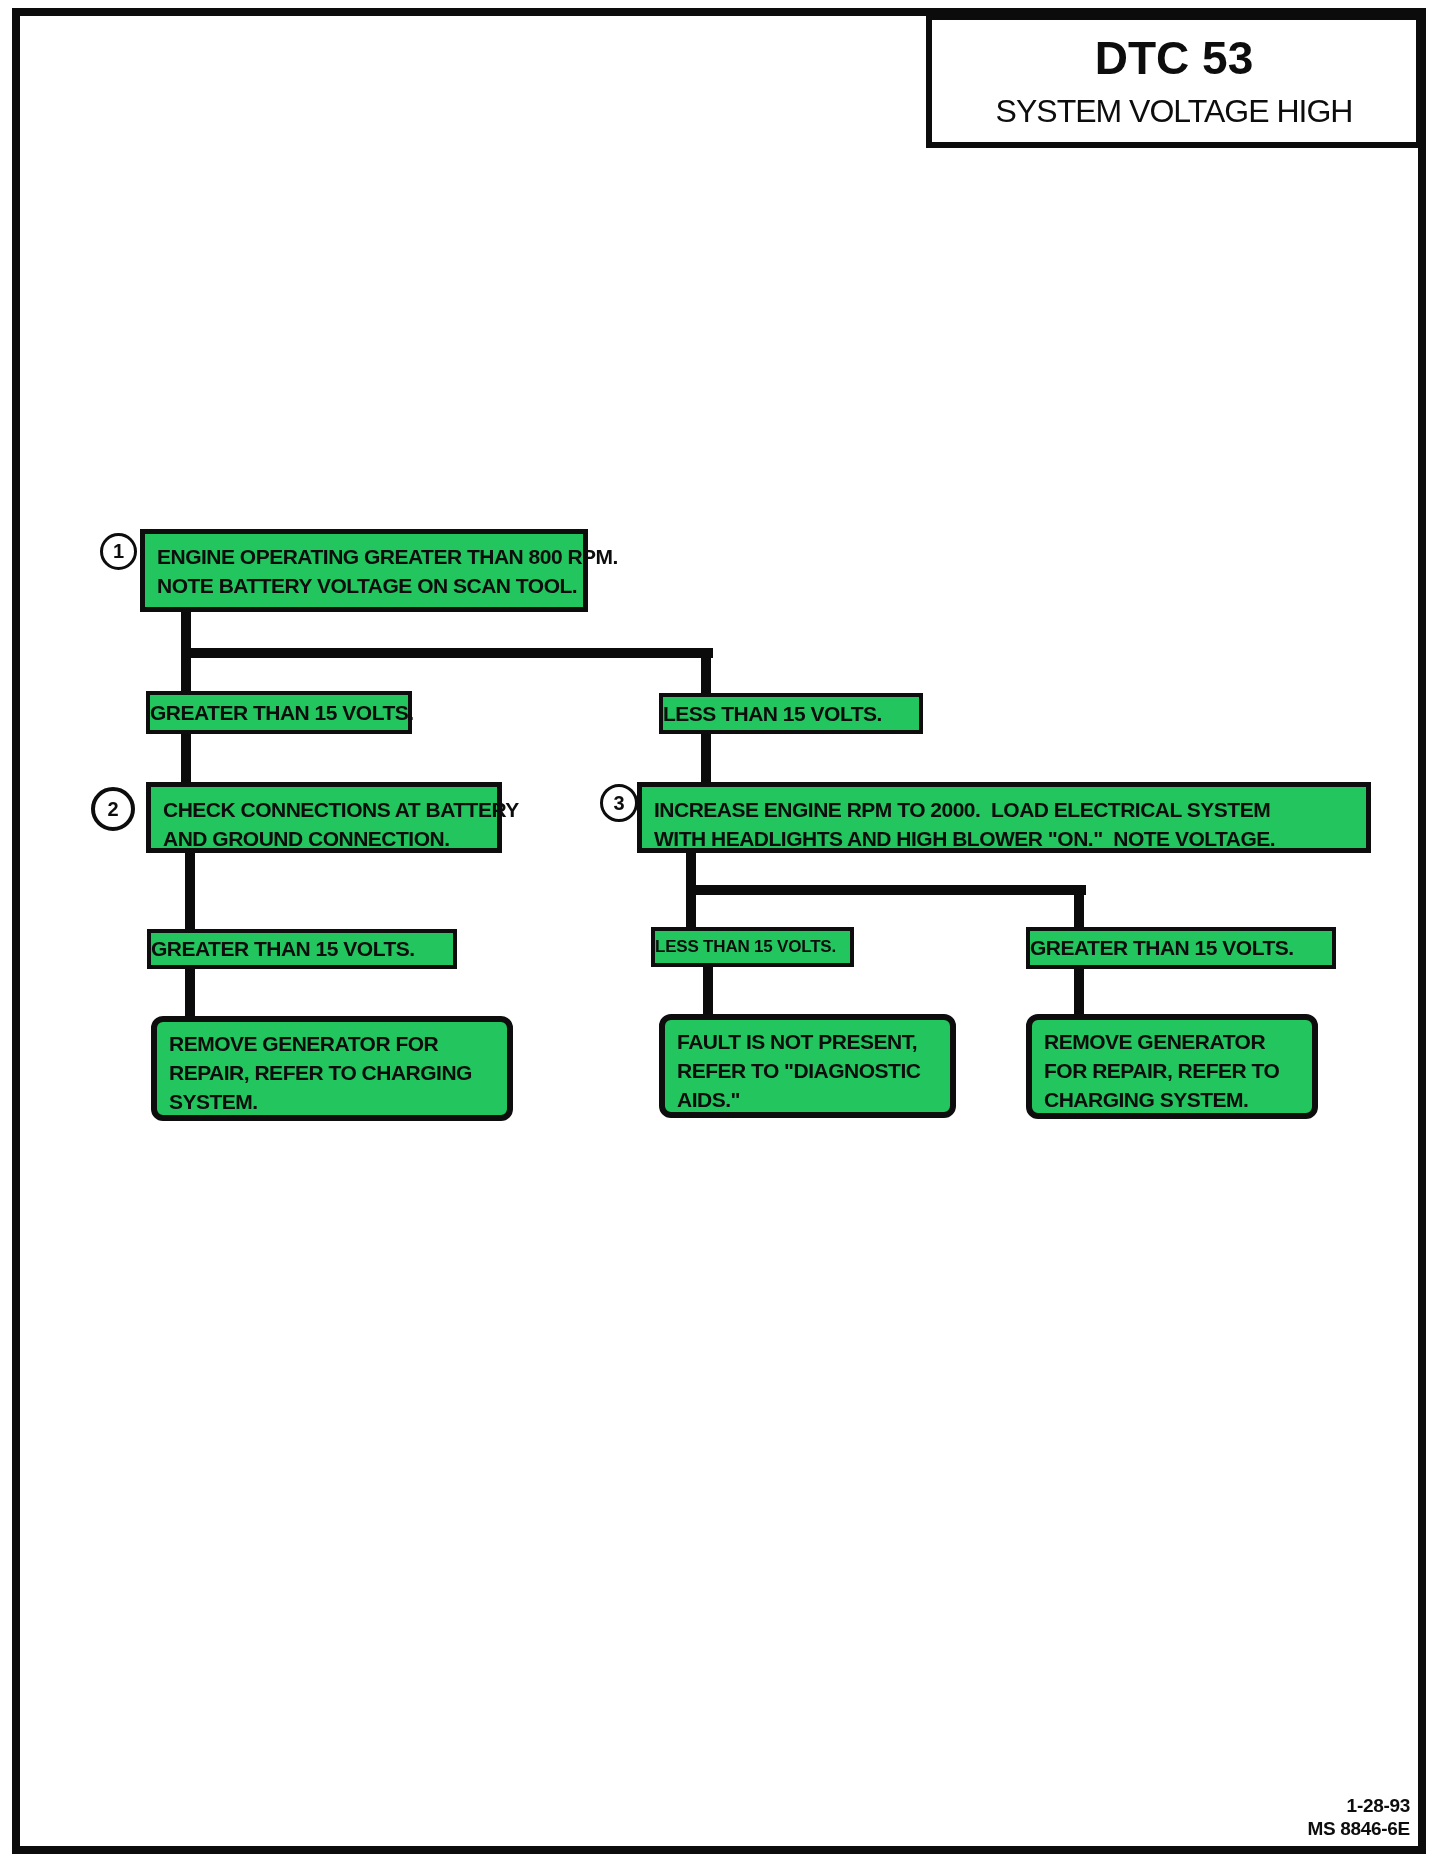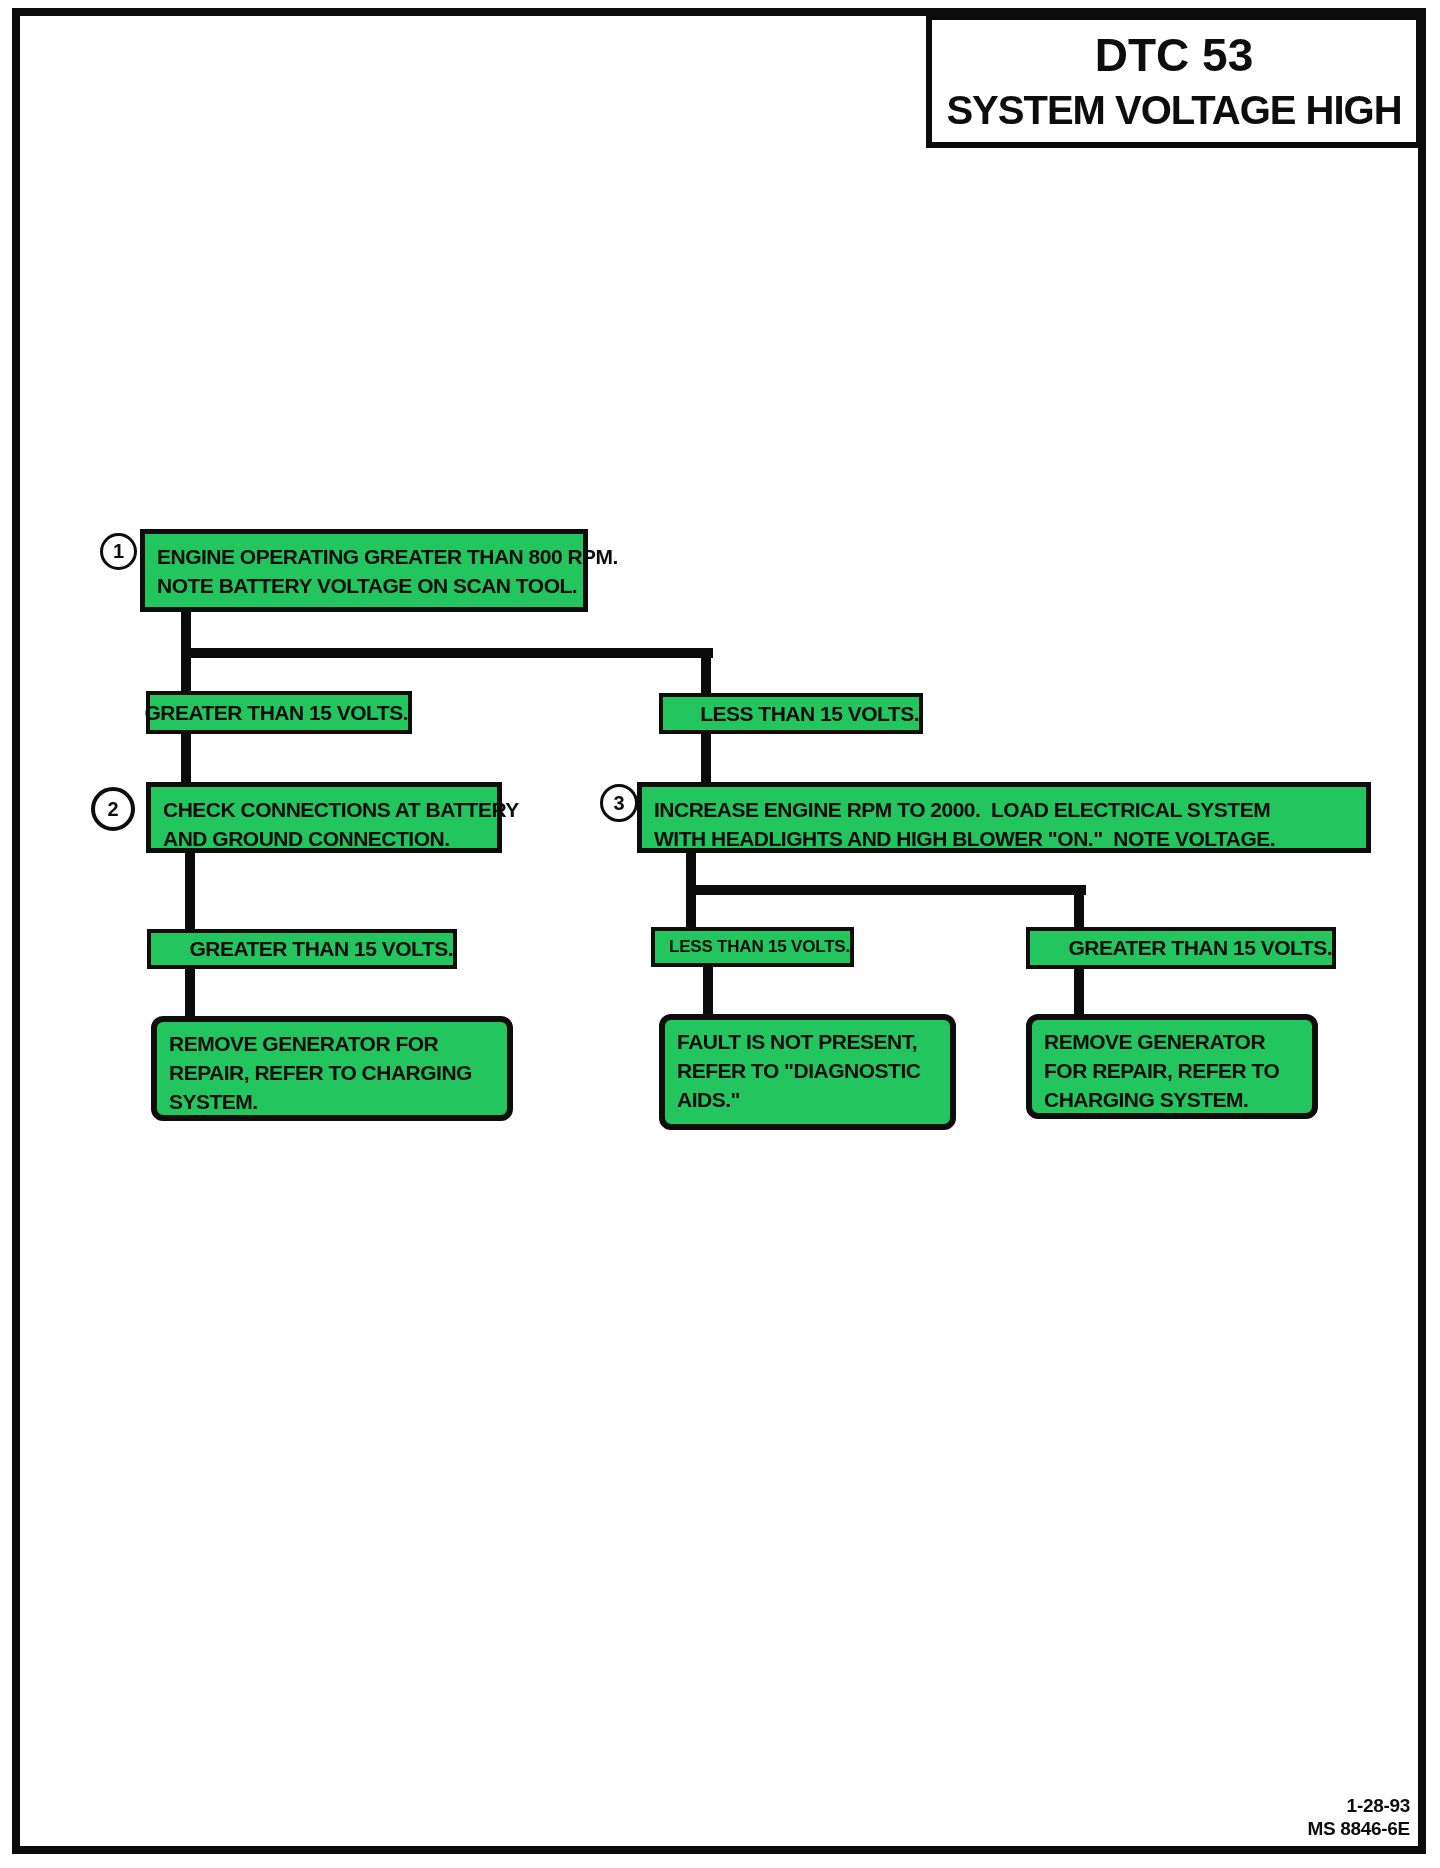--- a/index.html
+++ b/index.html
@@ -26,39 +26,39 @@
     background: #ffffff;
     display: flex; flex-direction: column;
     align-items: center; justify-content: space-evenly;
     z-index: 5;
   }
   .title-code {
     font-weight: 700; font-size: 46px; letter-spacing: 0px;
     line-height: 1;
   }
   .title-name {
-    font-weight: 700; font-size: 40px; letter-spacing: -1px;
+    font-weight: 400; font-size: 32px; letter-spacing: -1px;
     line-height: 1;
     white-space: pre;
   }
   .node {
     position: absolute;
     background: #22c55e;
     border: 5px solid #0d0d0d;
     font-weight: 700;
     z-index: 3;
   }
   .step-node { padding: 8px 10px 6px 12px; }
   .node-line {
     font-size: 21px; line-height: 29px; letter-spacing: -0.5px;
     white-space: pre;
   }
   .decision-node {
     border-width: 4px;
-    display: flex; align-items: center; justify-content: flex-end;
+    display: flex; align-items: center; justify-content: flex-start;
   }
   .decision-label {
     font-size: 21px; letter-spacing: -0.5px; white-space: pre;
   }
   .decision-label.small { font-size: 17px; letter-spacing: -0.2px; }
   .leaf-node { border-width: 6px; padding: 7px 10px 6px 12px; border-radius: 12px; }
   .step-circle {
     position: absolute;
     border: 4px solid #0d0d0d; border-radius: 50%;
     background: #fff;
@@ -143,21 +143,21 @@
 </div>
 <div class="node decision-node" style="left:1026px; top:927px; width:310px; height:42px;">
   <span class="decision-label">GREATER THAN 15 VOLTS.</span>
 </div>
 
 <div class="node leaf-node" style="left:151px; top:1016px; width:362px; height:105px;">
   <div class="node-line">REMOVE GENERATOR FOR</div>
   <div class="node-line">REPAIR, REFER TO CHARGING</div>
   <div class="node-line">SYSTEM.</div>
 </div>
-<div class="node leaf-node" style="left:659px; top:1014px; width:297px; height:116px;">
+<div class="node leaf-node" style="left:659px; top:1014px; width:297px; height:104px;">
   <div class="node-line">FAULT IS NOT PRESENT,</div>
   <div class="node-line">REFER TO "DIAGNOSTIC</div>
   <div class="node-line">AIDS."</div>
 </div>
 <div class="node leaf-node" style="left:1026px; top:1014px; width:292px; height:105px;">
   <div class="node-line">REMOVE GENERATOR</div>
   <div class="node-line">FOR REPAIR, REFER TO</div>
   <div class="node-line">CHARGING SYSTEM.</div>
 </div>
 

